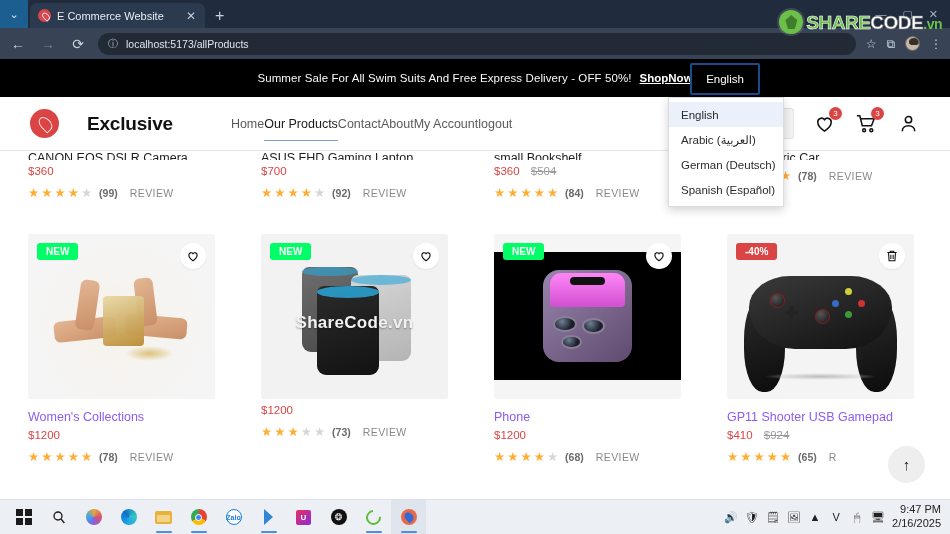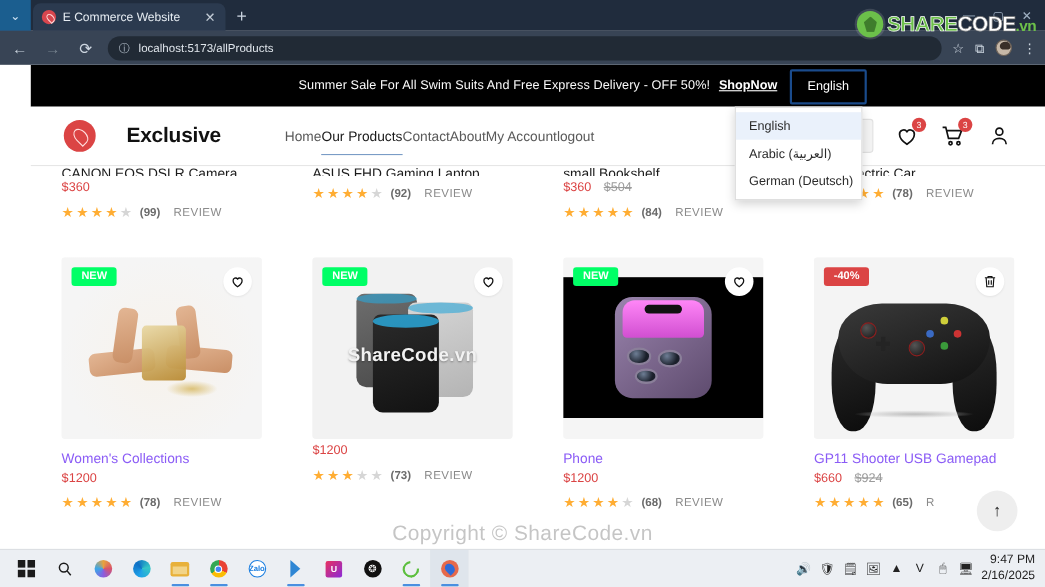--- a/index.html
+++ b/index.html
@@ -83,21 +83,21 @@
     clip-path:polygon(50% 0,100% 38%,78% 100%,22% 100%,0 38%);
   }
   .sc-text{ font-size:19px; font-weight:bold; letter-spacing:-0.5px; line-height:1; }
   .sc-share{ color:#6cc04a; -webkit-text-stroke:0.6px #ffffff; }
   .sc-code{ color:#ffffff; -webkit-text-stroke:0.6px #7a7a7a; }
   .sc-vn{ color:#6cc04a; font-size:14px; }
 
   
   .viewport{
     position:absolute; left:0; top:59px; width:950px; height:440px;
-    background:#ffffff; overflow:hidden;padding-left:28px;
+    background:#ffffff; overflow:hidden;
   }
 
   
   .topbar{
     height:38px; background:#000000; color:#fafafa;
     display:flex; align-items:center; justify-content:center;
     position:relative;
   }
   .topbar-msg{ font-size:11.5px; letter-spacing:.1px; }
   .topbar-shopnow{
@@ -398,20 +398,21 @@
             <path d="M5.5 20c0-3.6 2.9-5.6 6.5-5.6s6.5 2 6.5 5.6"></path>
         </svg>
       </div>
     </div>
   </div>
 
   <div class="lang-menu">
     <div class="lang-item selected">English</div>
     <div class="lang-item">Arabic (العربية)</div>
     <div class="lang-item">German (Deutsch)</div>
+    <div class="lang-item">Spanish (Español)</div>
   </div>
 
   <div class="partial-row">
     <div class="prod-row">
       <div class="pcell">
         <div class="pname">CANON EOS DSLR Camera</div>
         <div class="price-row"><span class="price-now">$360</span></div>
         <div class="rating-row">
           <div class="stars">
             <span class="star">★</span>
@@ -419,20 +420,21 @@
               <span class="star">★</span>
               <span class="star">★</span>
               <span class="star off">★</span>
           </div>
           <span class="rcount">(99)</span>
           <span class="review-link">REVIEW</span>
         </div>
       </div>
       <div class="pcell">
         <div class="pname">ASUS FHD Gaming Laptop</div>
+        <div class="price-row"><span class="price-now">$700</span></div>
         <div class="rating-row">
           <div class="stars">
             <span class="star">★</span>
               <span class="star">★</span>
               <span class="star">★</span>
               <span class="star">★</span>
               <span class="star off">★</span>
           </div>
           <span class="rcount">(92)</span>
           <span class="review-link">REVIEW</span>
@@ -593,41 +595,40 @@
           </div>
           <div class="tag sale">-40%</div>
           <div class="circ-btn">
             <svg width="14" height="14" viewBox="0 0 24 24" fill="none" stroke="#111" stroke-width="1.8">
               <path d="M4 6h16M9 6V4h6v2M6 6l1 14h10l1-14M10 10v7M14 10v7"></path>
             </svg>
           </div>
         </div>
         <div class="card-title">GP11 Shooter USB Gamepad</div>
         <div class="price-row">
-          <span class="price-now">$660</span>
+          <span class="price-now">$410</span>
           <span class="price-old">$924</span>
         </div>
         <div class="rating-row">
           <div class="stars">
             <span class="star">★</span>
               <span class="star">★</span>
               <span class="star">★</span>
               <span class="star">★</span>
               <span class="star">★</span>
           </div>
           <span class="rcount">(65)</span>
           <span class="review-link">R</span>
         </div>
       </div>
 
     </div>
   </div>
 
   <div class="to-top">↑</div>
-  <div class="page-watermark">Copyright © ShareCode.vn</div>
 </div>
 
 <div class="taskbar">
   <div class="tb-left">
     <div class="tb-item">
       <svg width="16" height="16" viewBox="0 0 16 16">
         <rect x="0" y="0" width="7" height="7" fill="#1b1b1b"></rect>
           <rect x="9" y="0" width="7" height="7" fill="#1b1b1b"></rect>
         <rect x="0" y="9" width="7" height="7" fill="#1b1b1b"></rect>
           <rect x="9" y="9" width="7" height="7" fill="#1b1b1b"></rect>

